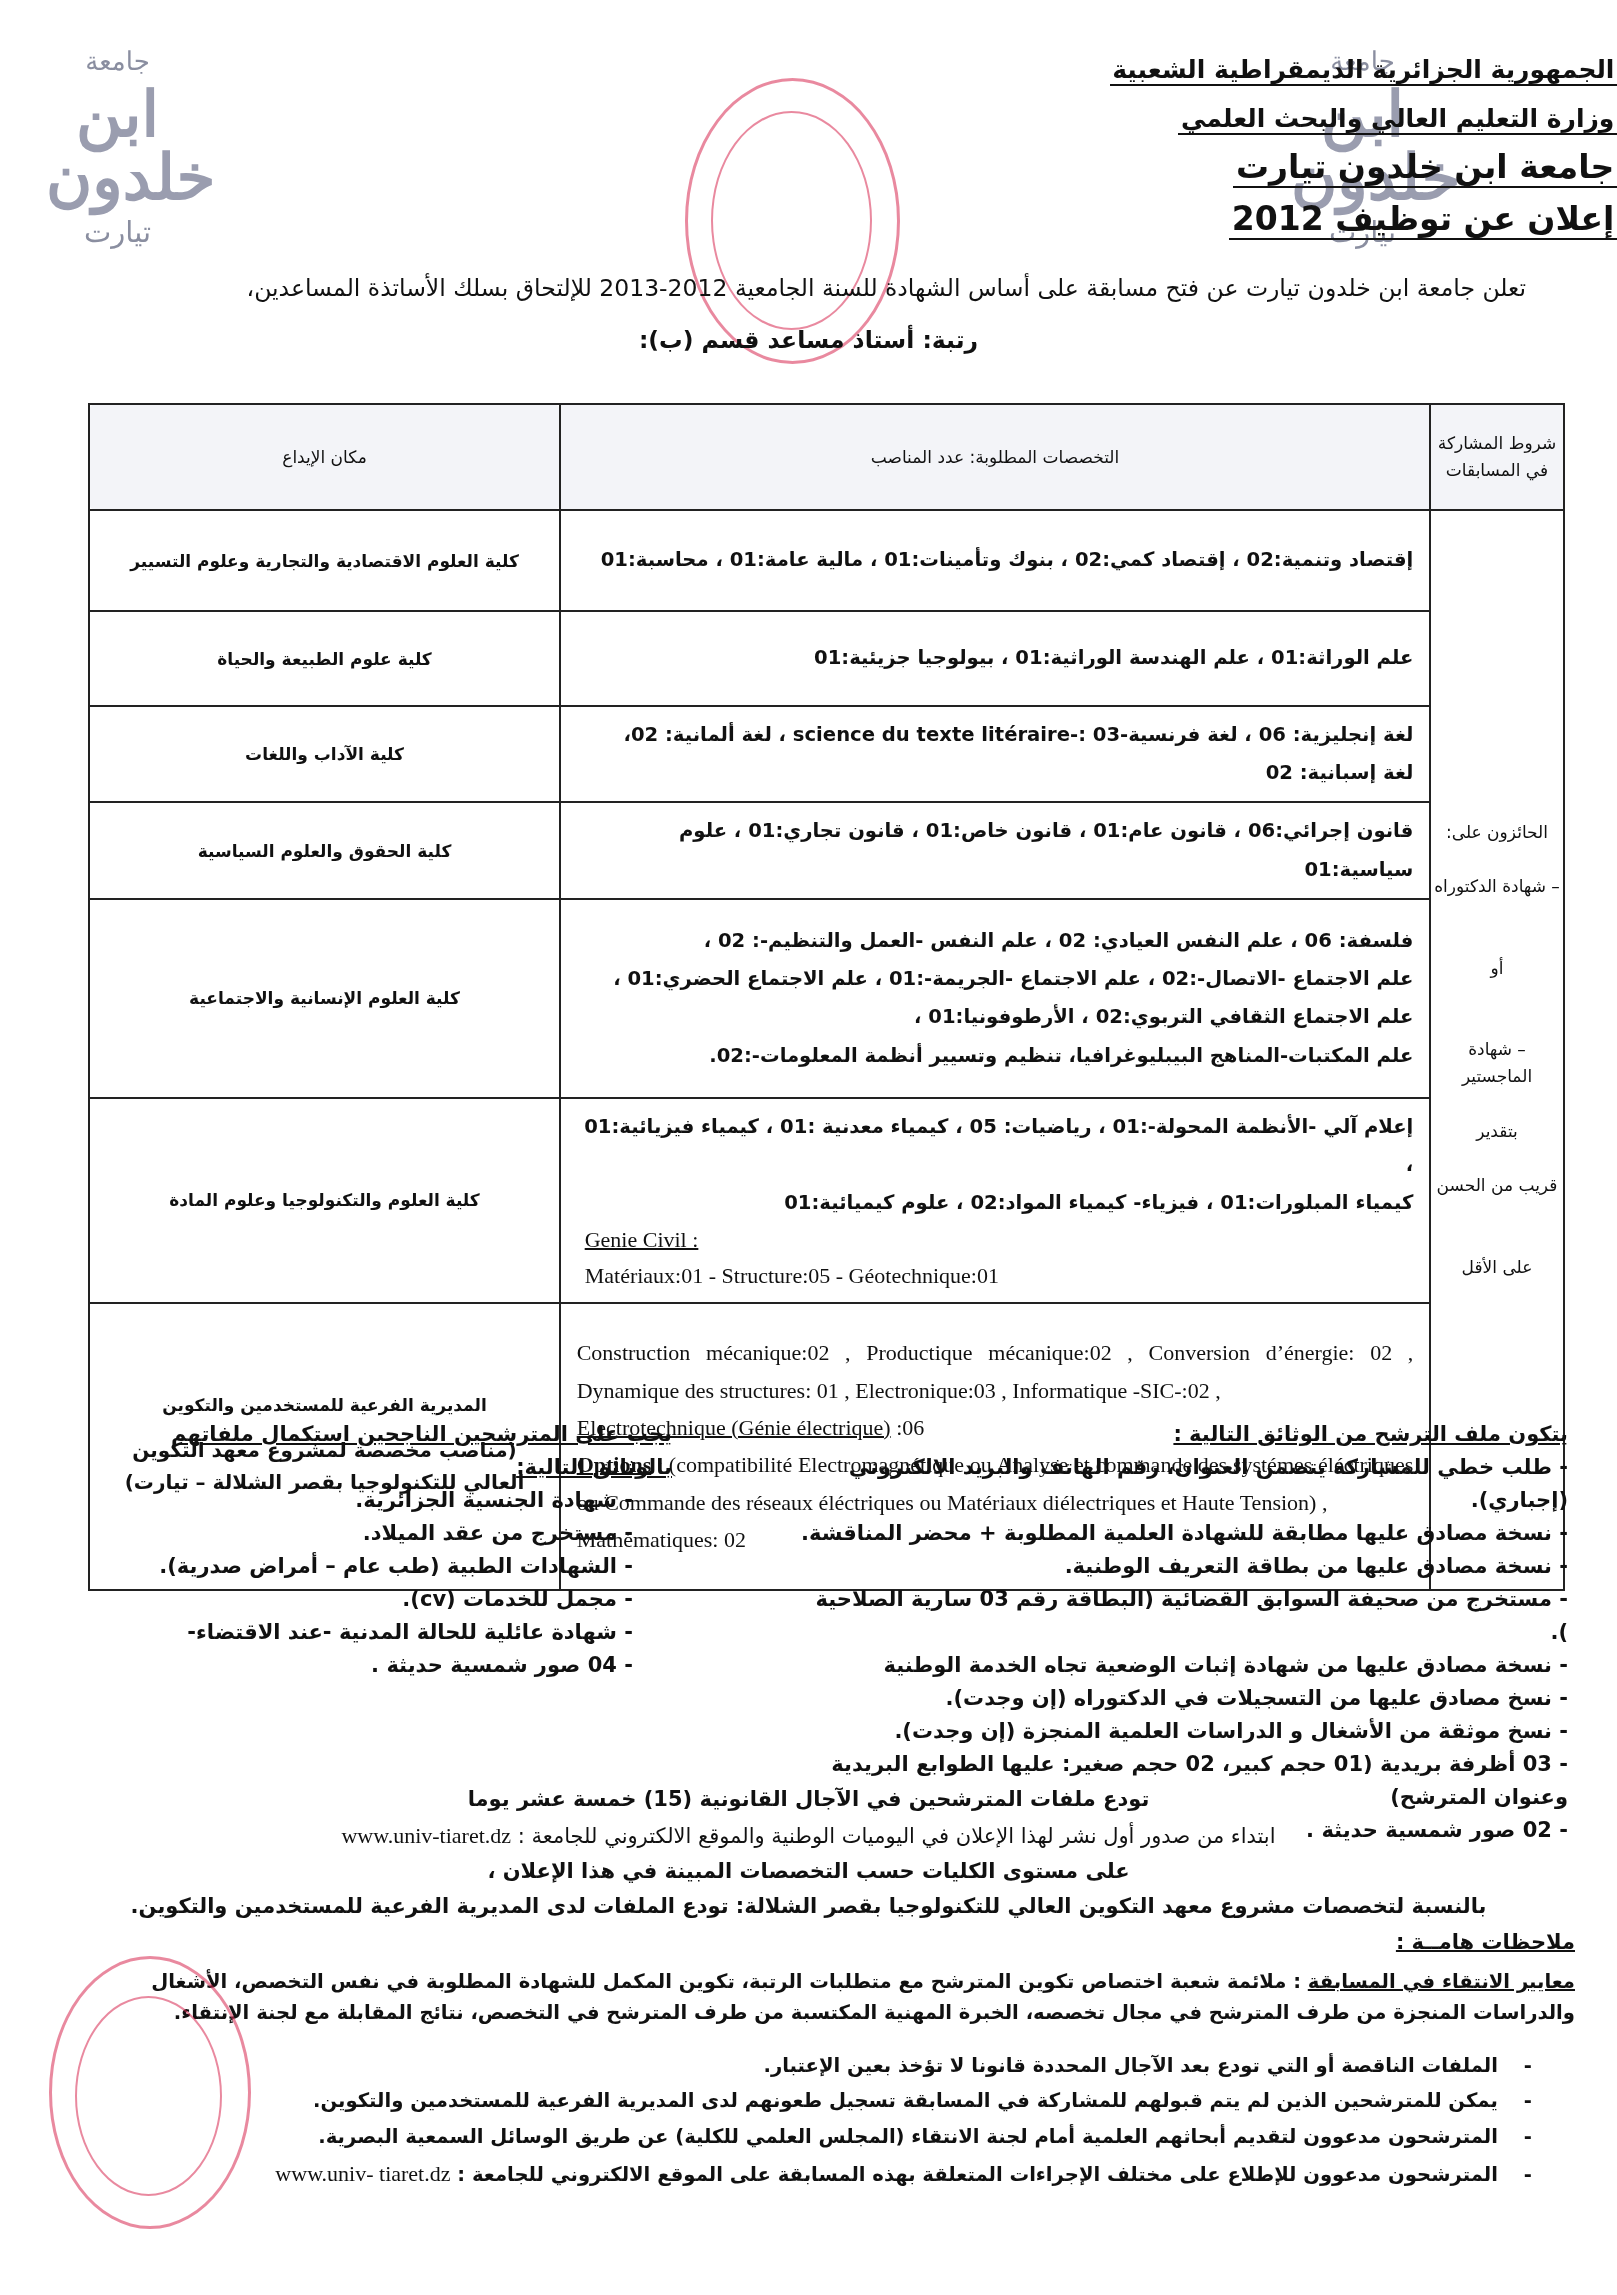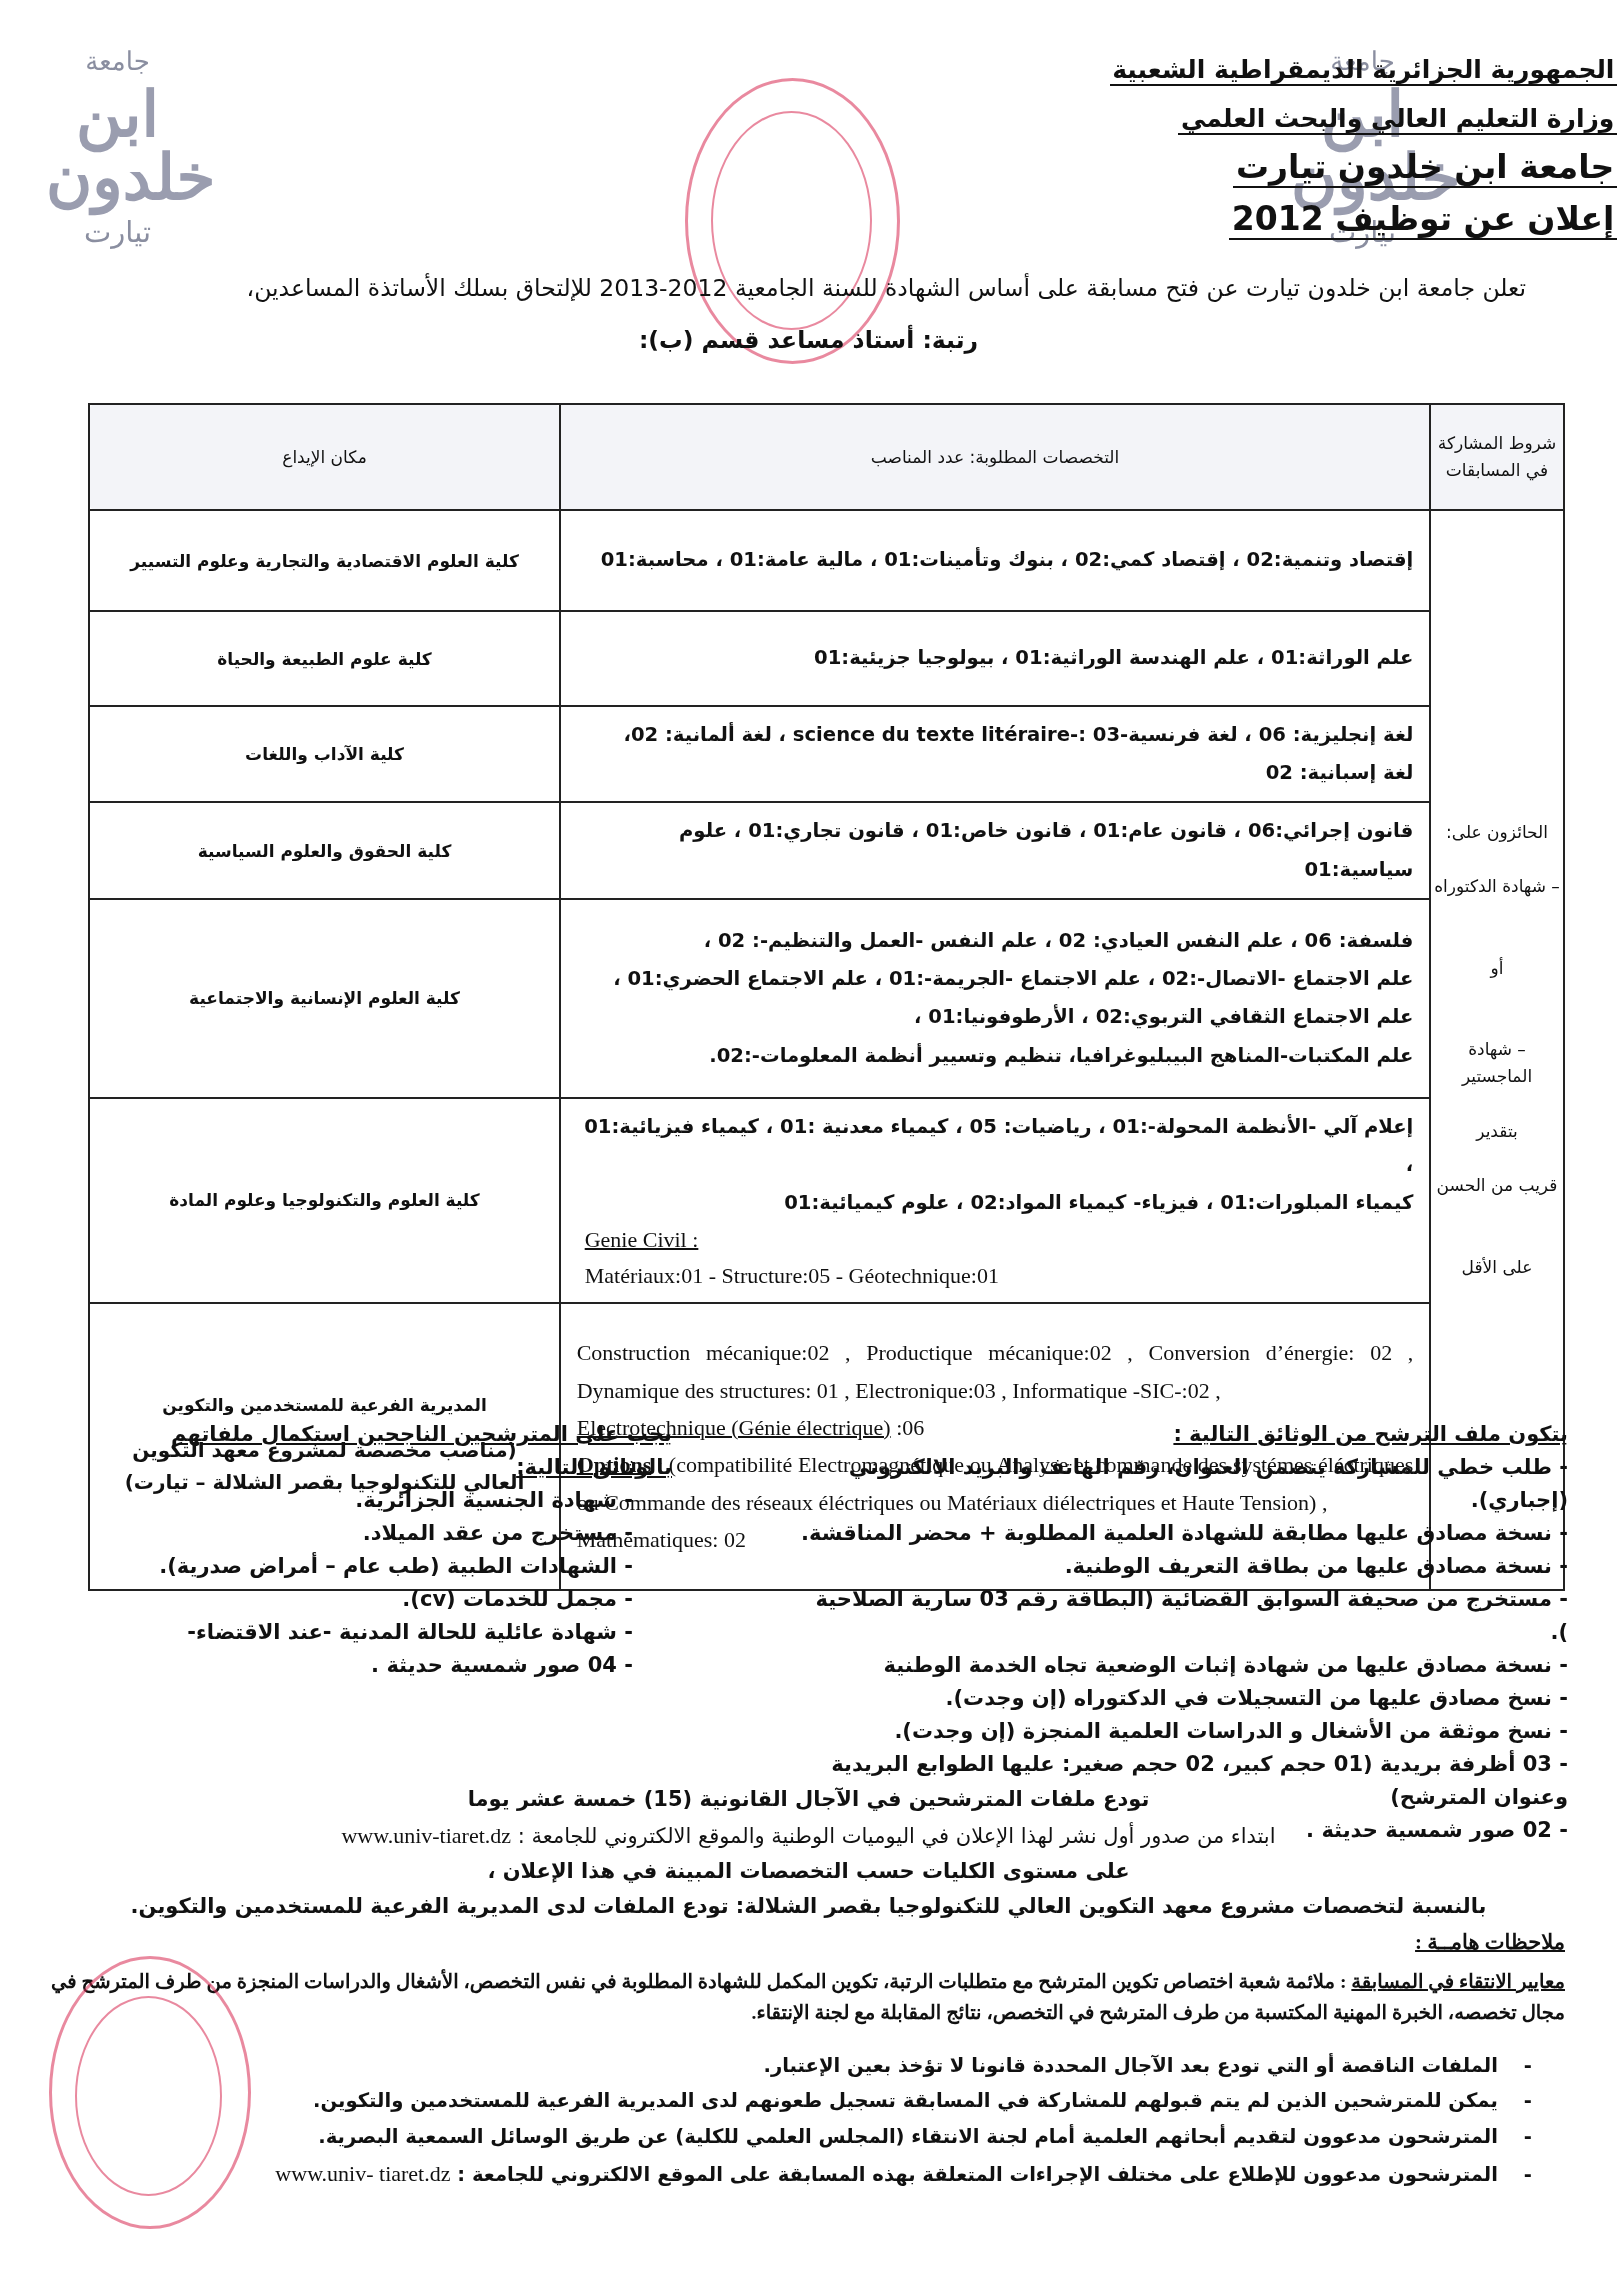--- a/index.html
+++ b/index.html
@@ -19,21 +19,21 @@
   table.main th{background:#f3f4f8;font-weight:normal;font-size:17px;height:91px;}
   .cond{width:130px;text-align:center;font-size:17px;line-height:1.6;}
   .spec{text-align:right;padding:9px 15.7px;font-size:19.6px;font-weight:bold;line-height:1.95;}
   .spec.fr{direction:ltr;text-align:justify;font-family:"Liberation Serif",serif;font-weight:normal;font-size:22px;line-height:1.7;}
   .place{width:443px;text-align:center;font-size:17px;font-weight:bold;padding:6.5px 13px;border-radius:7px;}
   .place .note{font-weight:bold;font-size:20px;margin-top:19px;line-height:1.6;}
   u{text-decoration:underline;text-decoration-thickness:2px;}
   .docs{position:absolute;top:1418px;direction:rtl;font-size:21px;font-weight:bold;line-height:1.57;}
   .docs .title{text-decoration:underline;}
   .center-block{position:absolute;left:0;right:0;text-align:center;direction:rtl;font-weight:bold;font-size:21px;}
-  .notes{position:absolute;right:52px;left:49px;direction:rtl;font-size:21px;font-weight:bold;font-family:Liberation Serif, serif;}
+  .notes{position:absolute;right:42px;left:49px;direction:rtl;font-size:21px;font-weight:bold;}
   .bullets{position:absolute;right:85px;left:111px;direction:rtl;font-size:19.6px;font-weight:bold;line-height:1.8;}
   .bullets div::before{content:"-";margin-left:26px;}
   .url{font-family:"Liberation Serif",serif;font-weight:normal;font-size:22px;}
 </style>
 </head>
 <body>
 
 <div class="logo" style="left:46px;">
   <div class="l1">جامعة</div>
   <div class="l2">ابن خلدون</div>

